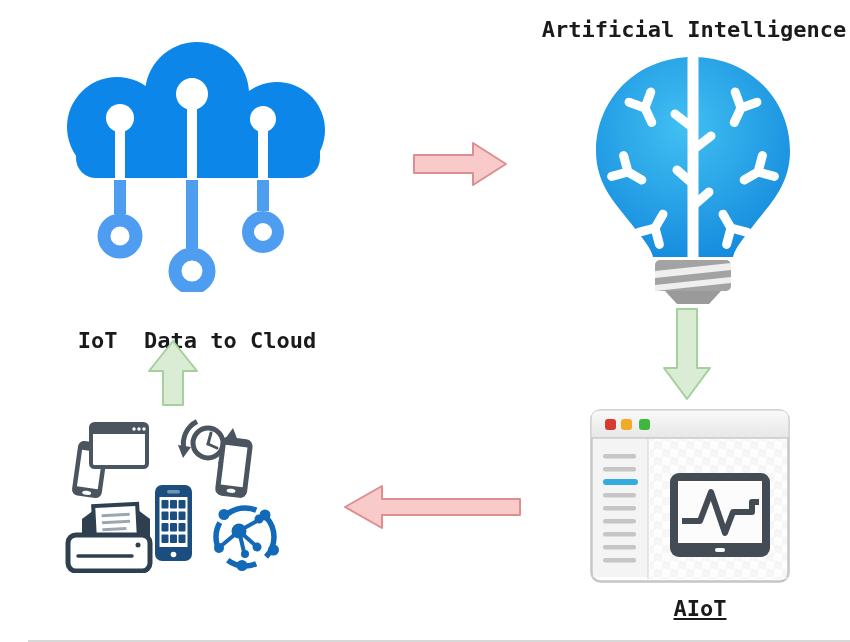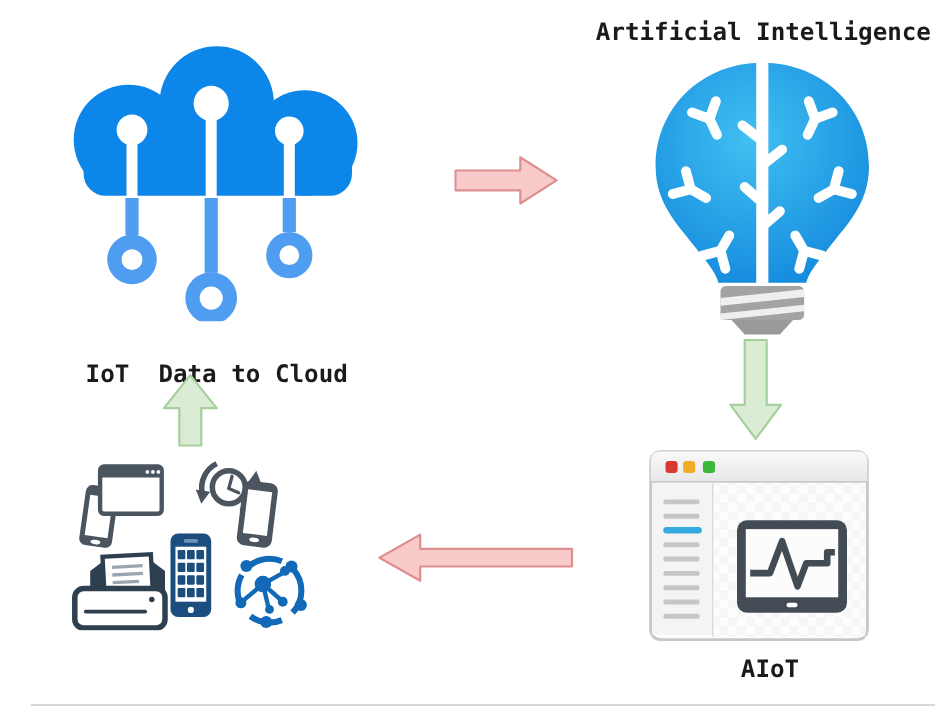--- a/index.html
+++ b/index.html
@@ -128,21 +128,21 @@
       </g>
       <rect x="13" y="70" width="35" height="6" rx="3" fill="#35aae0"></rect>
       <g>
         <rect x="80" y="64" width="100" height="84" rx="9" fill="#434c55"></rect>
         <rect x="88" y="72" width="84" height="62" fill="#fcfcfc"></rect>
         <polyline points="92,112 110,112 121,83 135,124 143,103 162,103 162,93 169,93" fill="none" stroke="#434c55" stroke-width="6" stroke-linejoin="round"></polyline>
         <rect x="125" y="139" width="10" height="4" rx="2" fill="#ffffff"></rect>
       </g>
     </svg>
   </div>
-  <div class="node-label" style="left:630px;top:596px;width:140px;">AIoT</div>
+  <div class="node-label" style="left:630px;top:596px;width:140px;text-decoration:underline;">AIoT</div>
 
   <div class="abs" style="left:58px;top:415px;">
     <svg width="230" height="158" viewBox="0 0 230 158">
 
       <g transform="rotate(8 32 54)">
         <rect x="17" y="27" width="30" height="55" rx="6" fill="#4a5560"></rect>
         <rect x="21.5" y="36" width="21" height="37" fill="#ffffff"></rect>
         <ellipse cx="32" cy="78" rx="4.5" ry="2" fill="#ffffff"></ellipse>
       </g>
 

